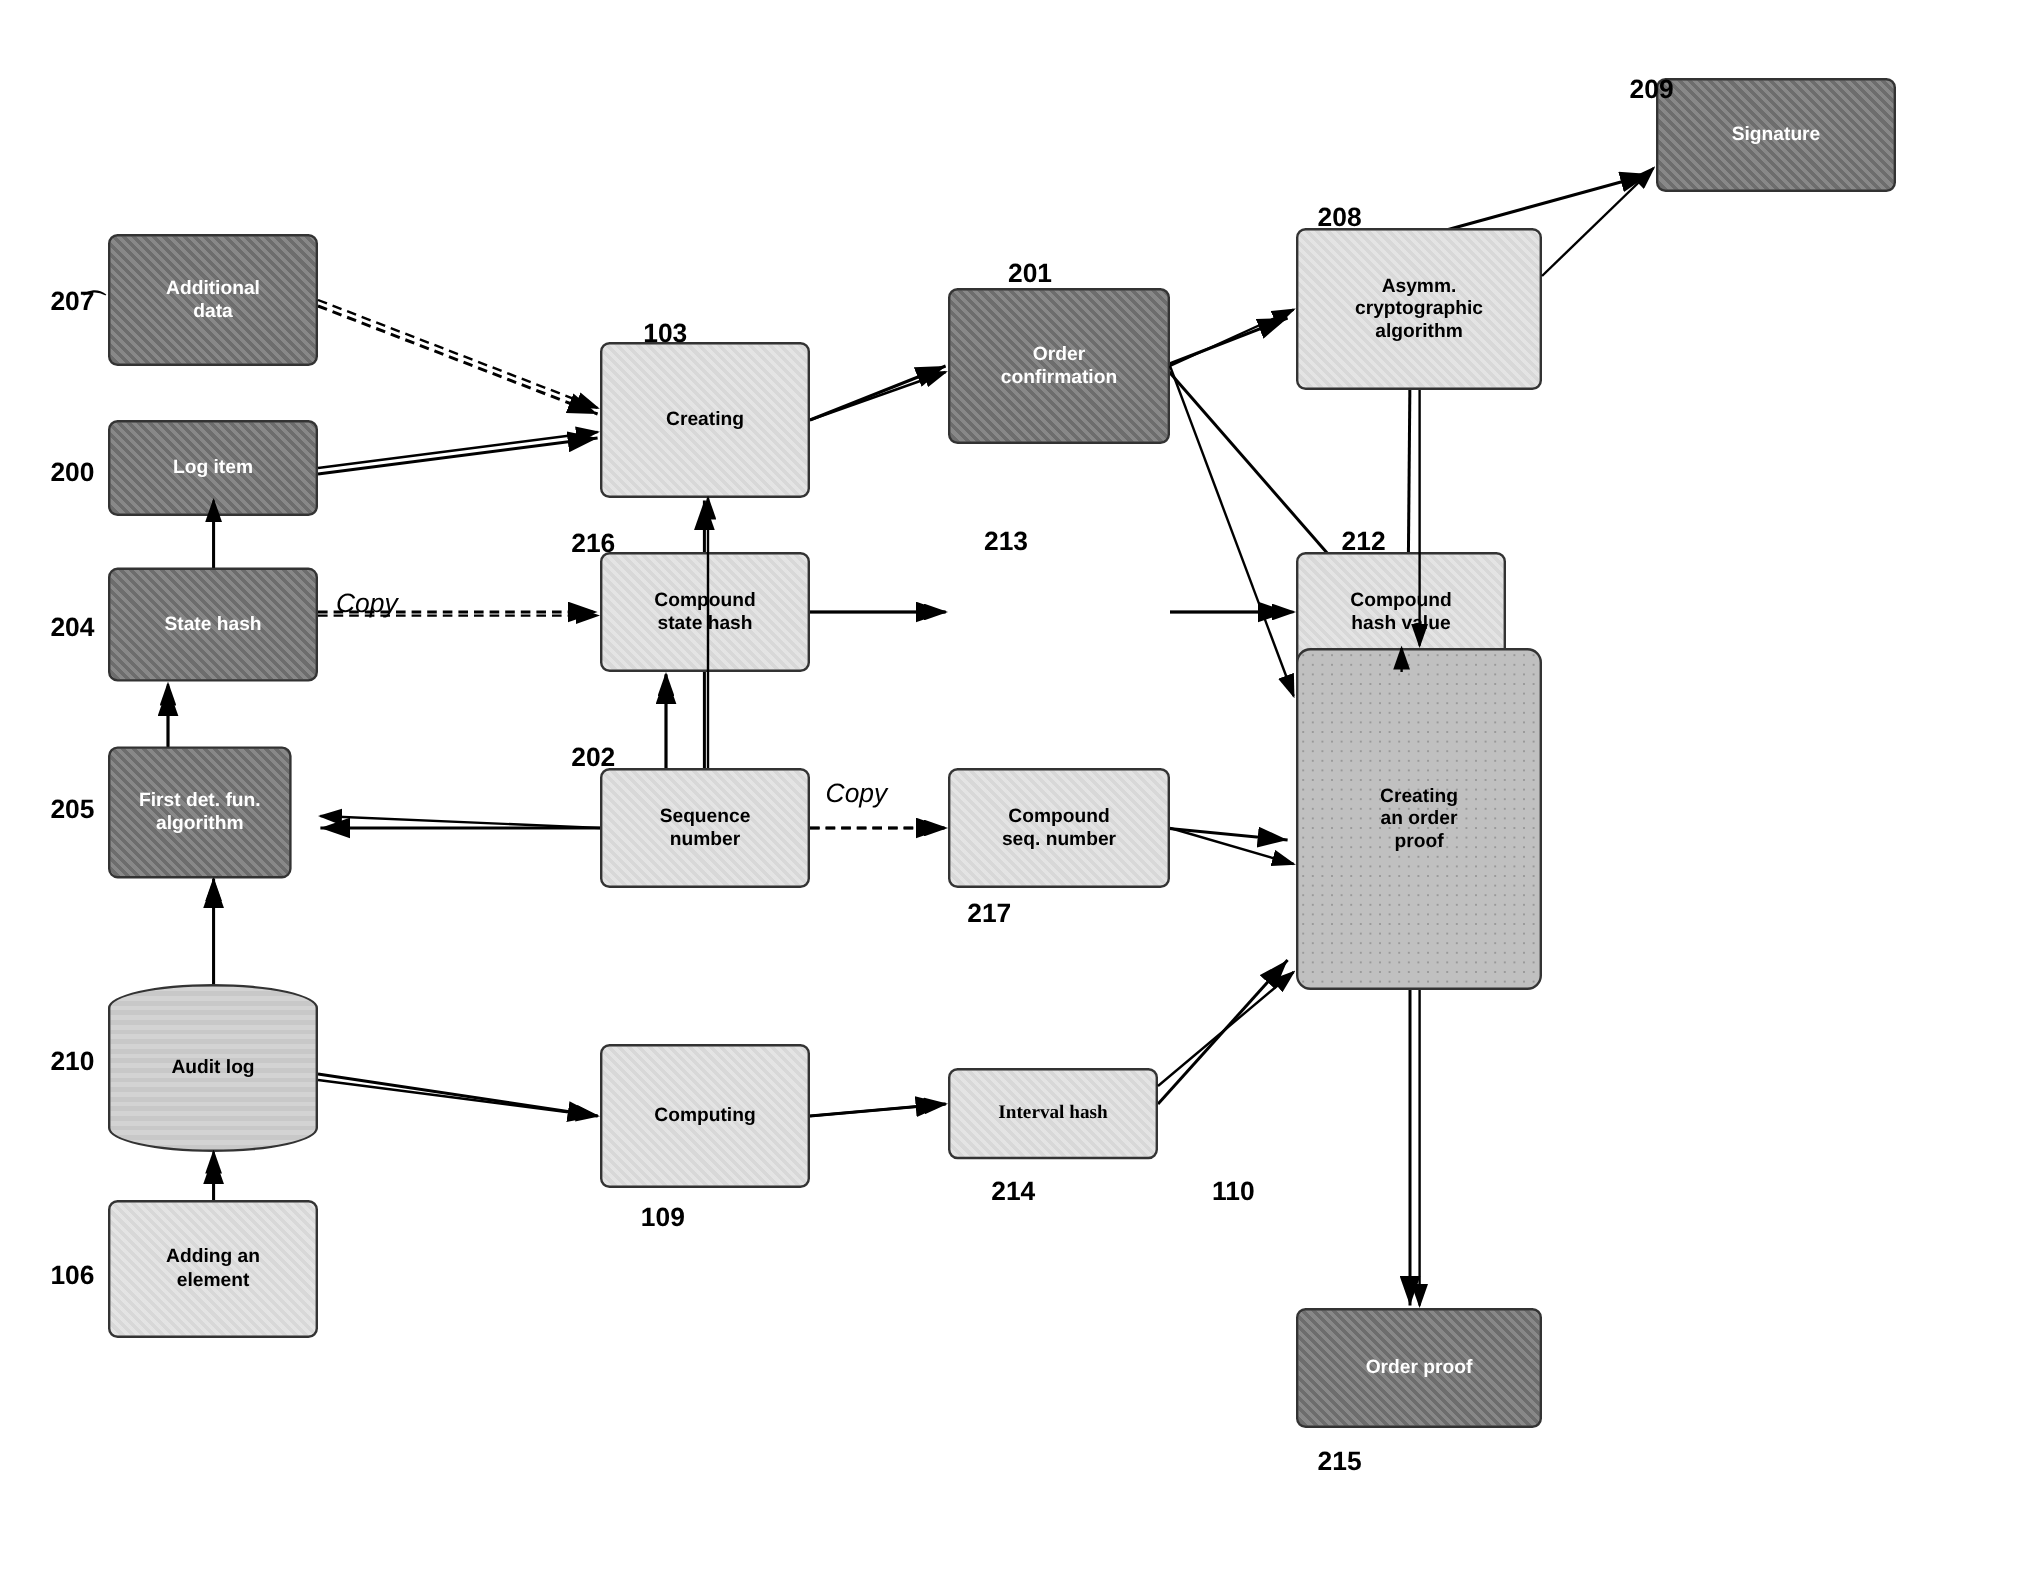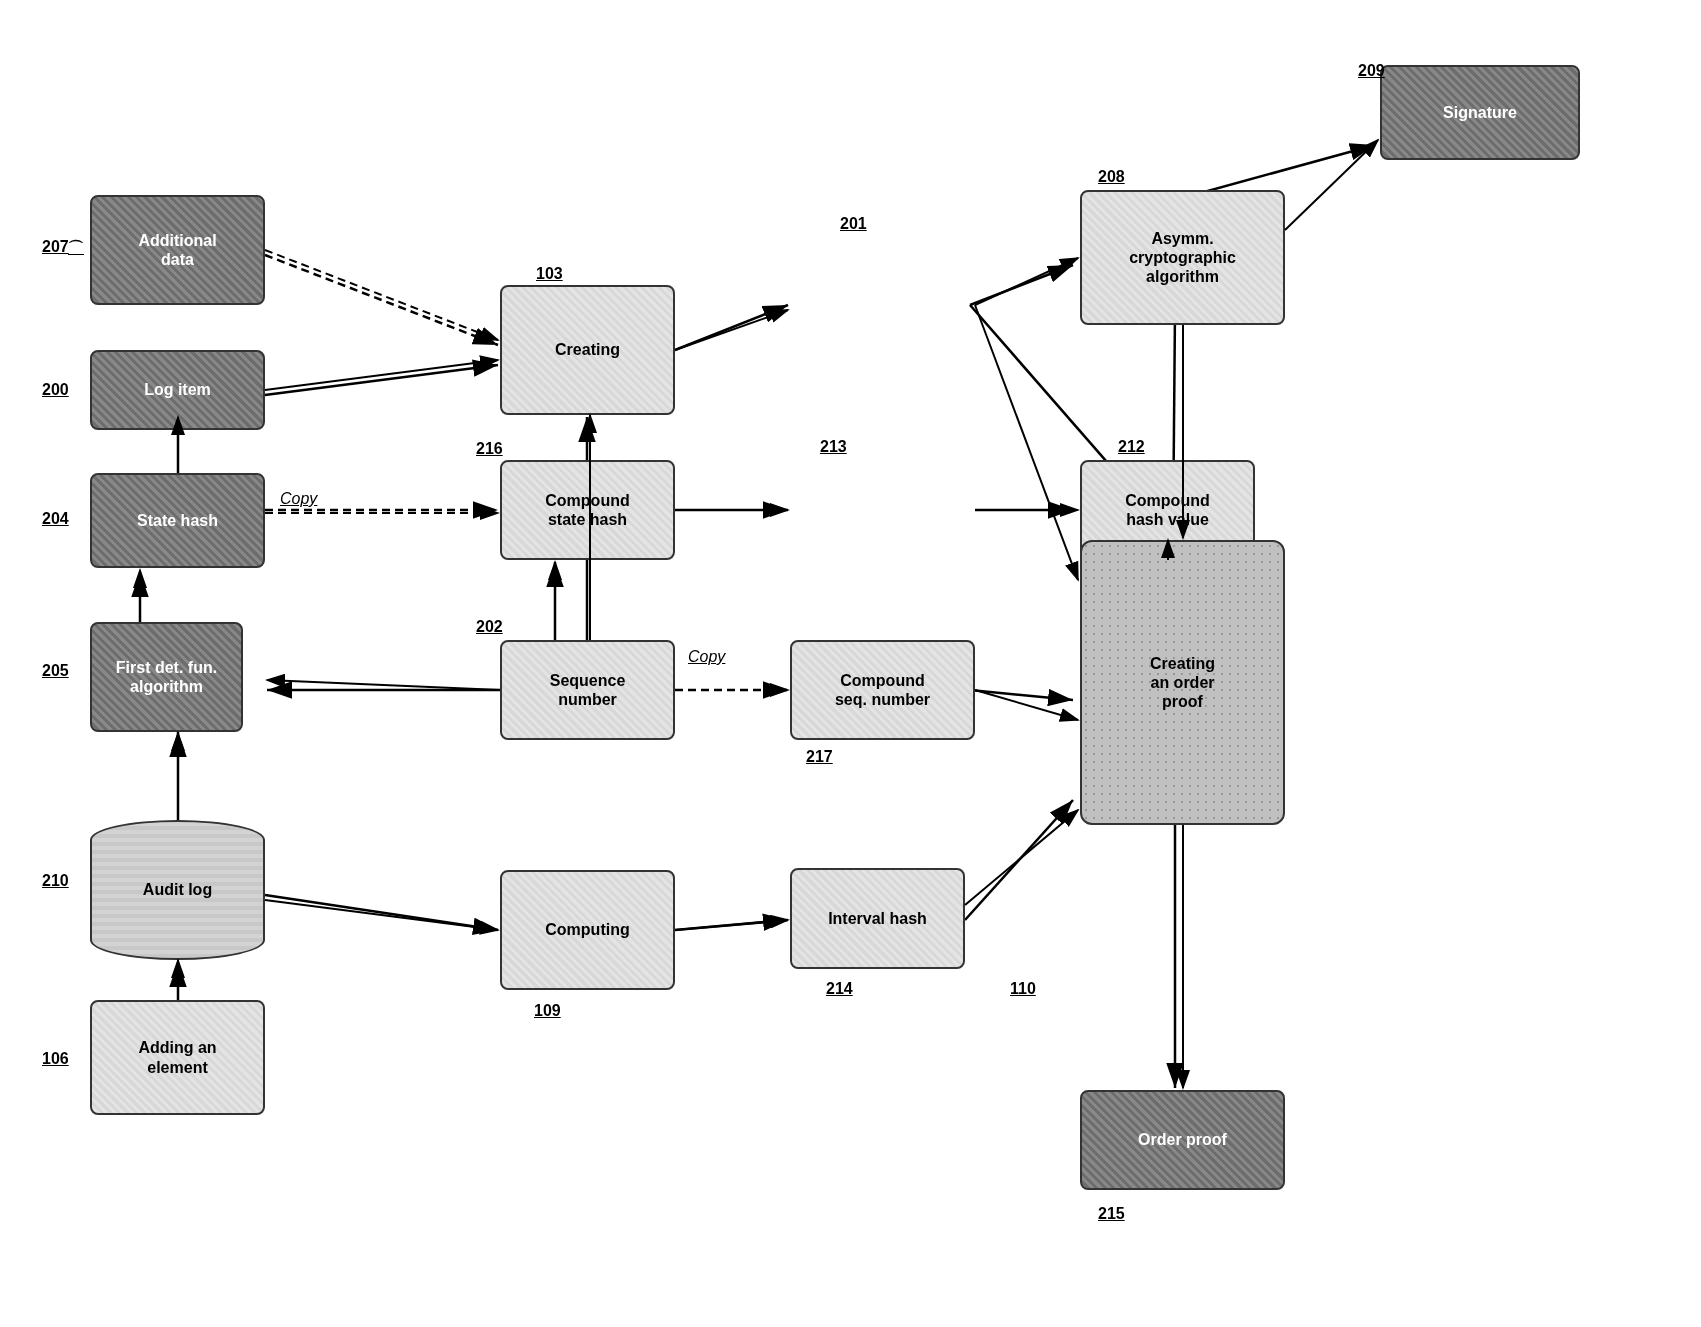--- a/index.html
+++ b/index.html
@@ -66,24 +66,23 @@
       background-image: repeating-linear-gradient(
         0deg,
         transparent,
         transparent 4px,
         rgba(255,255,255,0.2) 4px,
         rgba(255,255,255,0.2) 8px
       );
     }
     .label {
       position: absolute;
-      font-size: 16px;
+      font-size: 22px;
       font-weight: bold;
       color: #000;
-      text-decoration: underline;
     }
     svg.arrows {
       position: absolute;
       top: 0;
       left: 0;
       width: 1701px;
       height: 1327px;
       pointer-events: none;
     }
     svg.arrows line, svg.arrows path, svg.arrows polyline {
@@ -178,20 +177,23 @@
   </div>
 
   <div class="node node-light" style="left:90px;top:1000px;width:175px;height:115px;">
     <span>Adding an<br>element</span>
   </div>
 
   <div class="node node-light" style="left:500px;top:285px;width:175px;height:130px;">
     <span>Creating</span>
   </div>
 
+  <div class="node node-dark" style="left:790px;top:240px;width:185px;height:130px;">
+    <span>Order<br>confirmation</span>
+  </div>
 
   <div class="node node-light" style="left:500px;top:460px;width:175px;height:100px;">
     <span>Compound<br>state hash</span>
   </div>
 
 
   <div class="node node-light" style="left:1080px;top:460px;width:175px;height:100px;">
     <span>Compound<br>hash value</span>
   </div>
 
@@ -204,21 +206,21 @@
   </div>
 
   <div class="node node-large-dotted" style="left:1080px;top:540px;width:205px;height:285px;">
     <span>Creating<br>an order<br>proof</span>
   </div>
 
   <div class="node node-light" style="left:500px;top:870px;width:175px;height:120px;">
     <span>Computing</span>
   </div>
 
-  <div class="node node-light" style="left:790px;top:868px;width:175px;height:101px;">
+  <div class="node node-light" style="left:790px;top:890px;width:175px;height:76px;font-family:Liberation Serif, serif;">
     <span>Interval hash</span>
   </div>
 
   <div class="node node-dark" style="left:1080px;top:1090px;width:205px;height:100px;">
     <span>Order proof</span>
   </div>
 
   <div class="node node-light" style="left:1080px;top:190px;width:205px;height:135px;">
     <span>Asymm.<br>cryptographic<br>algorithm</span>
   </div>

